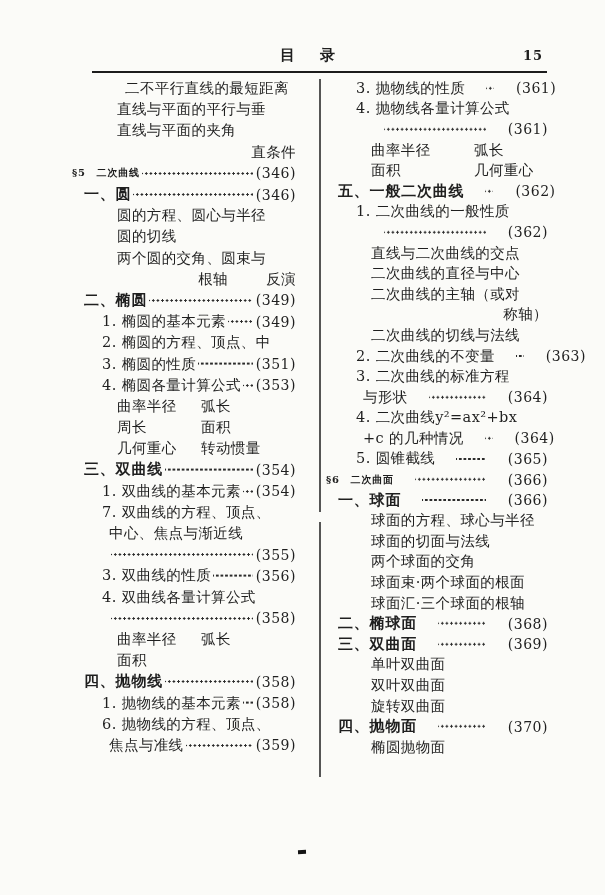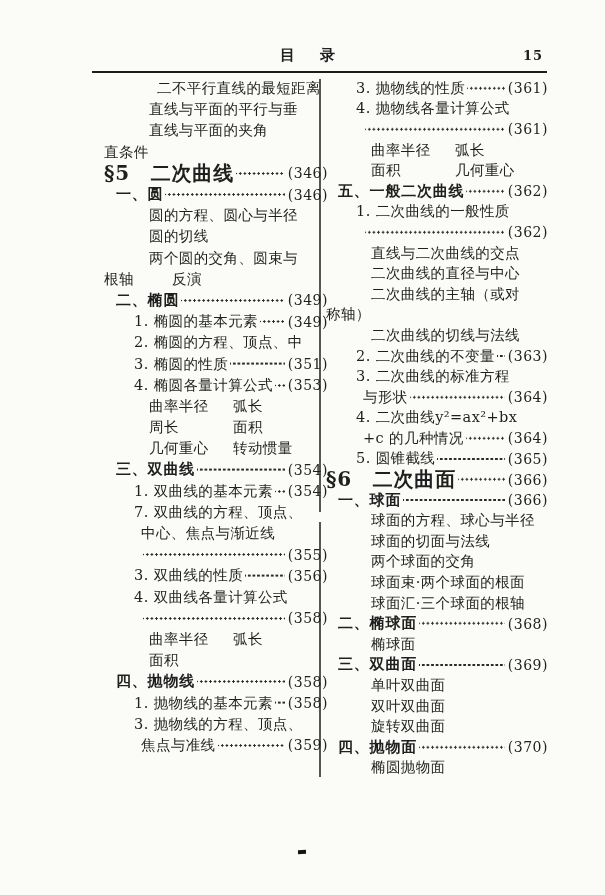--- a/index.html
+++ b/index.html
@@ -28,39 +28,39 @@
     background:#1c1c1c;
   }
   
   .divider{
     position:absolute;left:319px;top:79px;width:1.5px;height:698px;
     background:linear-gradient(#555 0 62%,transparent 62% 63.5%,#555 63.5% 100%);
   }
 
   
   .col{position:absolute;top:78px;}
-  .col-left{left:104px;width:224px;}
+  .col-left{left:72px;width:224px;}
   .col-right{left:326px;width:222px;}
   .col-left .row{height:21.2px;}
-  .col-right .row{height:20.6px;}
+  .col-right .row{height:20.6px;gap:19px;}
 
   .row{
     display:flex;align-items:center;
     font-size:14.5px;letter-spacing:0.4px;
     white-space:nowrap;
   }
   .txt,.txt2{white-space:pre;}
   .row.b .txt{font-weight:700;font-size:15px;letter-spacing:0.8px;}
-  .row.ind0 .txt{font-size:20px;}
+  .row.ind0 .txt{font-size:10px;}
   .ind0{margin-left:0;}
   .ind1{margin-left:12px;}
   .ind2{margin-left:30px;}
   .ind3{margin-left:37px;}
   .ind4{margin-left:45px;}
-  .ind5{}
+  .ind5{margin-left:60px;justify-content:flex-end;}
   .ind6{margin-left:53px;}
 
   .pair.ind4 .txt{min-width:84px;}
   .pair.ind5 .txt{min-width:68px;}
 
   .lead{
     flex:1;align-self:stretch;
     background-image:radial-gradient(circle,#2b2b2b 1.05px,transparent 1.35px);
     background-size:4.6px 100%;
     background-repeat:repeat-x;
@@ -200,21 +200,21 @@
         <span class="txt">四、抛物线</span>
         <span class="lead"></span>
         <span class="pg">(358)</span>
       </div>
       <div class="row ind2">
         <span class="txt">1. 抛物线的基本元素</span>
         <span class="lead"></span>
         <span class="pg">(358)</span>
       </div>
       <div class="row ind2">
-        <span class="txt">3. 抛物线的方程、顶点、</span>
+        <span class="txt">6. 抛物线的方程、顶点、</span>
       </div>
       <div class="row ind3">
         <span class="txt">焦点与准线</span>
         <span class="lead"></span>
         <span class="pg">(359)</span>
       </div>
     </div>
   <div class="col col-right" id="col-right">
       <div class="row ind2">
         <span class="txt">3. 抛物线的性质</span>
@@ -314,23 +314,20 @@
         <span class="txt">球面束·两个球面的根面</span>
       </div>
       <div class="row ind4">
         <span class="txt">球面汇·三个球面的根轴</span>
       </div>
       <div class="row ind1 b">
         <span class="txt">二、椭球面</span>
         <span class="lead"></span>
         <span class="pg">(368)</span>
       </div>
-      <div class="row ind4">
-        <span class="txt">椭球面</span>
-      </div>
       <div class="row ind1 b">
         <span class="txt">三、双曲面</span>
         <span class="lead"></span>
         <span class="pg">(369)</span>
       </div>
       <div class="row ind4">
         <span class="txt">单叶双曲面</span>
       </div>
       <div class="row ind4">
         <span class="txt">双叶双曲面</span>

